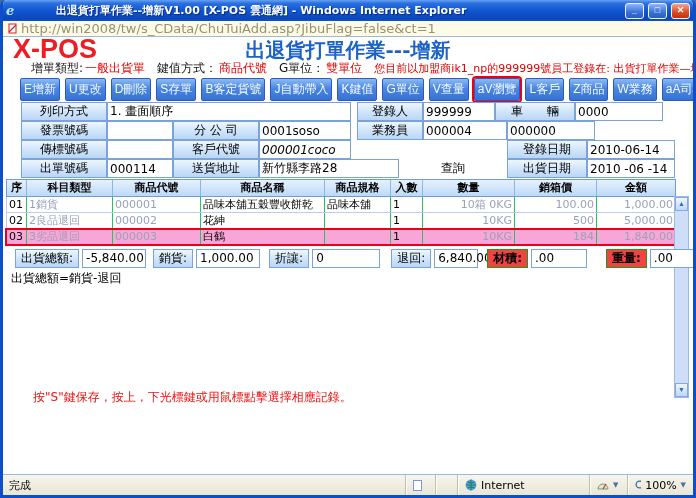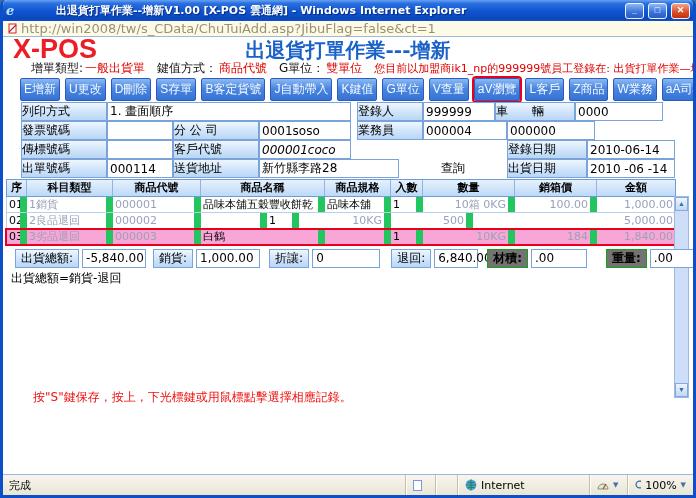--- a/index.html
+++ b/index.html
@@ -46,53 +46,53 @@
   .toolbar { position:absolute; top:41px; left:5px; right:5px; display:flex; gap:5px;margin-left:12px; }
   .tbtn { flex:1 1 auto; text-align:center; font-size:12px; color:#f4faff;
           background:linear-gradient(180deg,#8cbaf2,#4a86e0 45%,#3672d4);
           border:1px solid #2b5bbd; border-radius:2px; padding:2px 3px; white-space:nowrap; }
   .tbtn.hl { outline:2px solid #e8001c; }
 
   
   .form { position:absolute; top:65px; left:0; right:0; font-size:12px; }
   .frow { display:flex; height:19px; }
   .flabel { background:linear-gradient(180deg,#eef6fe,#cfe4fa 55%,#b9d6f6);
-            border:1px solid #7aa3da; color:#000; text-align:left; line-height:17px;
+            border:1px solid #7aa3da; color:#000; text-align:center; line-height:17px;
             white-space:nowrap; overflow:hidden; }
   .finput { border:1px solid #7aa3da; background:#fff; font-size:12px; padding:0 2px;
             color:#000; font-family:inherit; height:19px; }
   .fspacer { }
   .query-link { text-align:center; line-height:19px; color:#000; }
 
   
   .grid { position:absolute; top:142px; left:3px; width:670px; font-size:11px; }
   .ghead { display:flex; height:18px; background:linear-gradient(180deg,#e6f1fd,#bdd9f7);
            border:1px solid #6f9bd8; font-weight:bold; }
   .gh { border-right:1px solid #8fb4e8; text-align:center; line-height:16px; overflow:hidden; white-space:nowrap; }
   .grow { display:flex; height:16px; border:1px solid #b9cfec; border-top:0; background:#fff; }
   .grow.hl { background:#f7a6d7; outline:2px solid #e8001c; outline-offset:-1px; }
-  .gc { border-right:7px solid #22c55e; line-height:15px; padding:0 2px; overflow:hidden; white-space:nowrap; }
+  .gc { border-right:1px solid #22c55e; line-height:15px; padding:0 2px; overflow:hidden; white-space:nowrap; }
   .t-gray { color:#9aa2b8; }
   .t-dark { color:#000; }
   .num { text-align:right; }
 
   
   .vscroll { position:absolute; right:4px; top:159px; width:15px; height:202px;
              background:#cfdef8; border:1px solid #9db8e2; display:flex;
              flex-direction:column; justify-content:space-between; }
   .sbtn { height:14px; background:linear-gradient(180deg,#eef5fe,#bed8f6);
           border:1px solid #86a8dc; color:#3a6ea5; font-size:7px; line-height:12px;
           text-align:center; padding:0; }
 
   
   .summary { position:absolute; top:212px; left:12px; display:flex; gap:3px;
              font-size:12px; height:19px; align-items:stretch; }
   .slabel { background:linear-gradient(180deg,#eef6fe,#cfe4fa 55%,#b9d6f6);
             border:1px solid #7aa3da; padding:0 5px; line-height:17px; white-space:nowrap; }
-  .slabel.green { background:#737373; border-color:#15a015; font-weight:bold; }
+  .slabel.green { background:#ef4444; border-color:#15a015; font-weight:bold; }
   .sval { border:1px solid #7aa3da; background:#fff; line-height:17px; padding:0 3px;
           font-family:inherit; font-size:12px; }
 
   .formula { position:absolute; top:233px; left:8px; font-size:12px; color:#000; }
   .instruction { position:absolute; top:352px; left:30px; font-size:12px; color:#f01010; }
 
   
   .statusbar { flex:0 0 21px; background:linear-gradient(180deg,#f7f5ee,#e9e6d4);
                border-top:1px solid #9db8dd; display:flex; align-items:stretch;
                font-size:11px; color:#000;text-align:center; }
@@ -215,20 +215,21 @@
         <span class="gc t-dark" style="width:32px">1</span>
         <span class="gc t-gray num" style="width:92px">10箱  0KG</span>
         <span class="gc t-gray num" style="width:82px">100.00</span>
         <span class="gc t-gray num" style="flex:1;border-right:0">1,000.00</span>
       </div>
 
       <div class="grow">
         <span class="gc t-dark" style="width:20px">02</span>
         <span class="gc t-gray" style="width:86px">2良品退回</span>
         <span class="gc t-gray" style="width:88px">000002</span>
+        <span class="gc t-dark" style="width:124px">花紳</span>
         <span class="gc t-dark" style="width:66px"></span>
         <span class="gc t-dark" style="width:32px">1</span>
         <span class="gc t-gray num" style="width:92px">10KG</span>
         <span class="gc t-gray num" style="width:82px">500</span>
         <span class="gc t-gray num" style="flex:1;border-right:0">5,000.00</span>
       </div>
 
       <div class="grow hl">
         <span class="gc t-dark" style="width:20px">03</span>
         <span class="gc t-gray" style="width:86px">3劣品退回</span>

